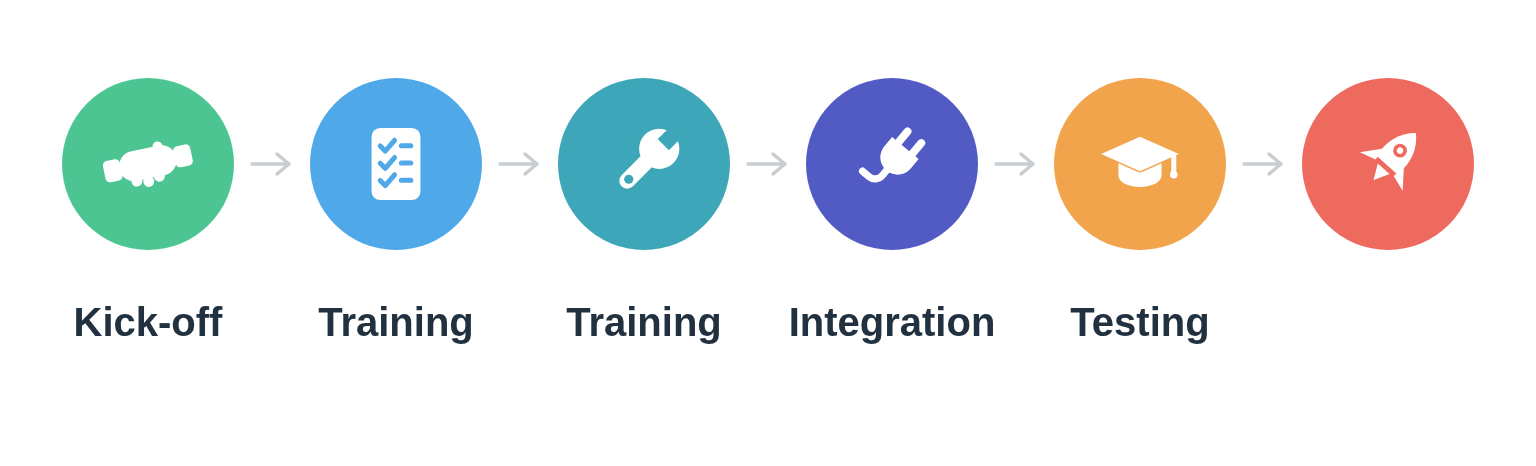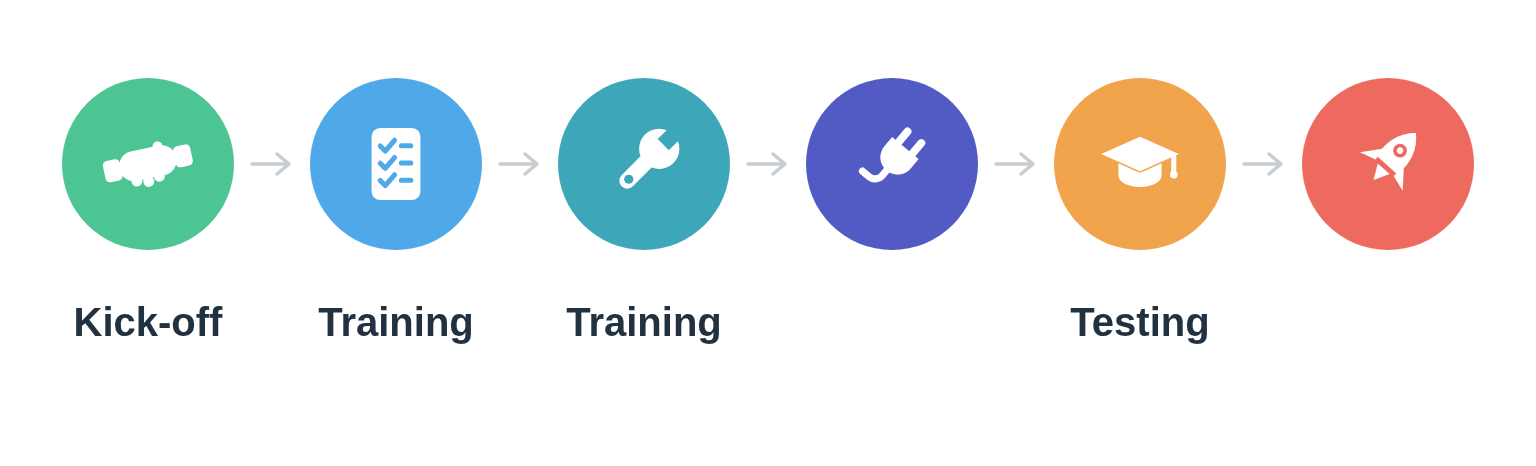--- a/index.html
+++ b/index.html
@@ -134,20 +134,21 @@
         <svg viewBox="0 0 64 64" width="92" height="92">
           <g transform="rotate(40 32 32)">
             <rect x="23" y="5" width="5.5" height="15" rx="2.75" fill="#FFFFFF"></rect>
             <rect x="35.5" y="5" width="5.5" height="15" rx="2.75" fill="#FFFFFF"></rect>
             <path d="M20 17.5 h24 v8.5 a12 12 0 0 1 -24 0 z" fill="#FFFFFF"></path>
             <path d="M32 35 v7.5 a6.5 6.5 0 0 1 -6.5 6.5 h-6" stroke="#FFFFFF" stroke-width="5" fill="none" stroke-linecap="round"></path>
           </g>
         </svg>
       </div>
       <div class="label">
+        <div>Integration</div>
       </div>
     </div>
 
     <div class="arrow">
       <svg width="46" height="28" viewBox="0 0 46 28">
         <path d="M3 14 H39 M28 4 L40 14 L28 24" stroke="#C8CDD1" stroke-width="3.5" fill="none" stroke-linecap="round" stroke-linejoin="round"></path>
       </svg>
     </div>
 
     <div class="step">

